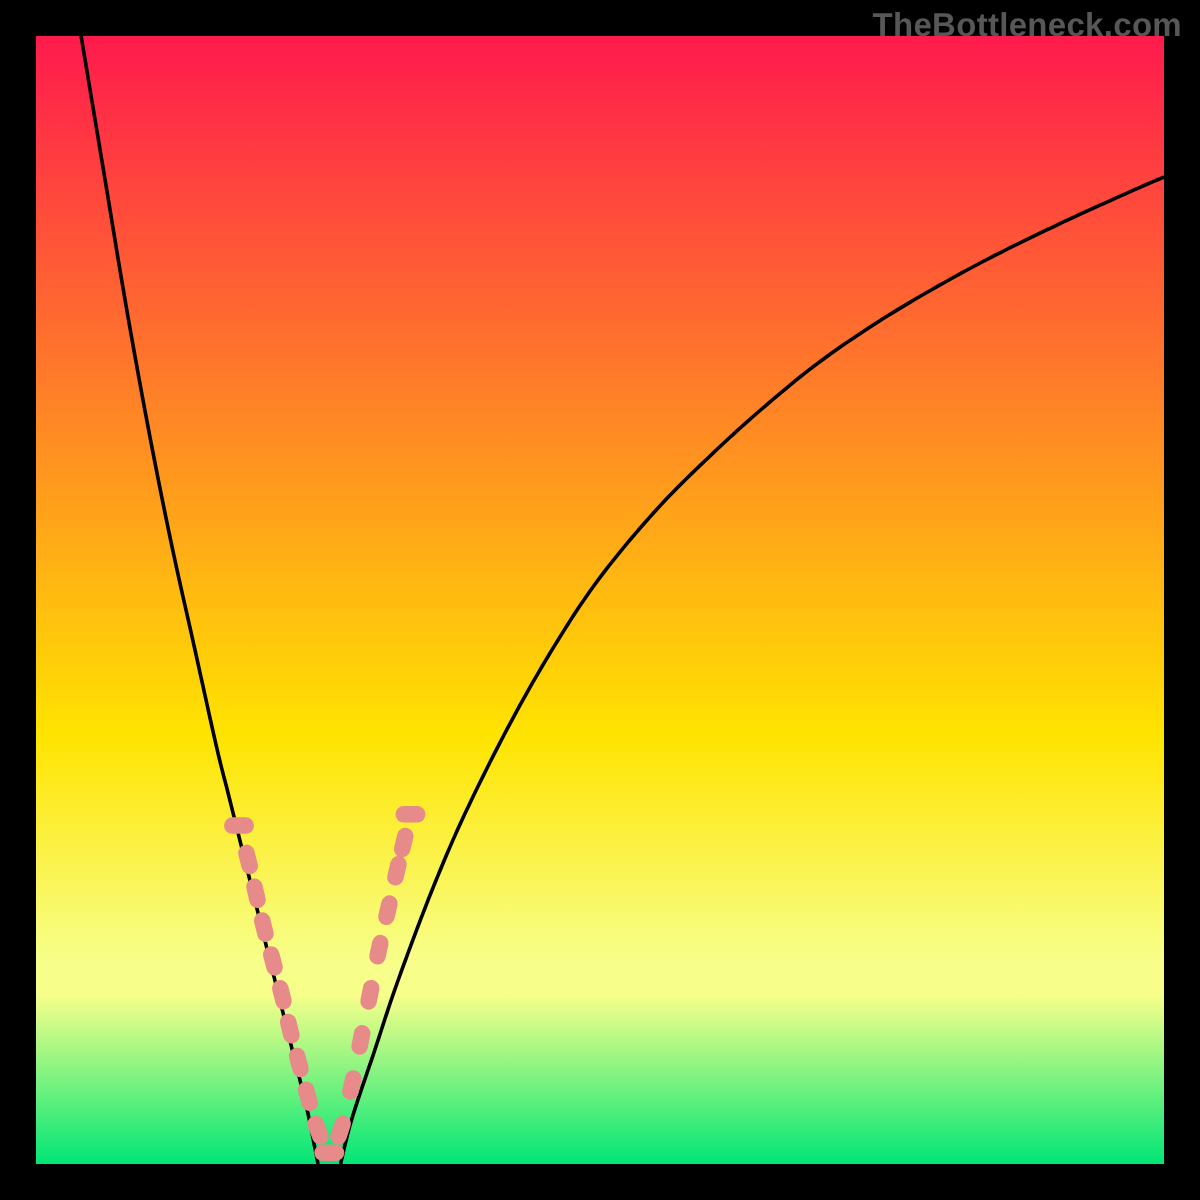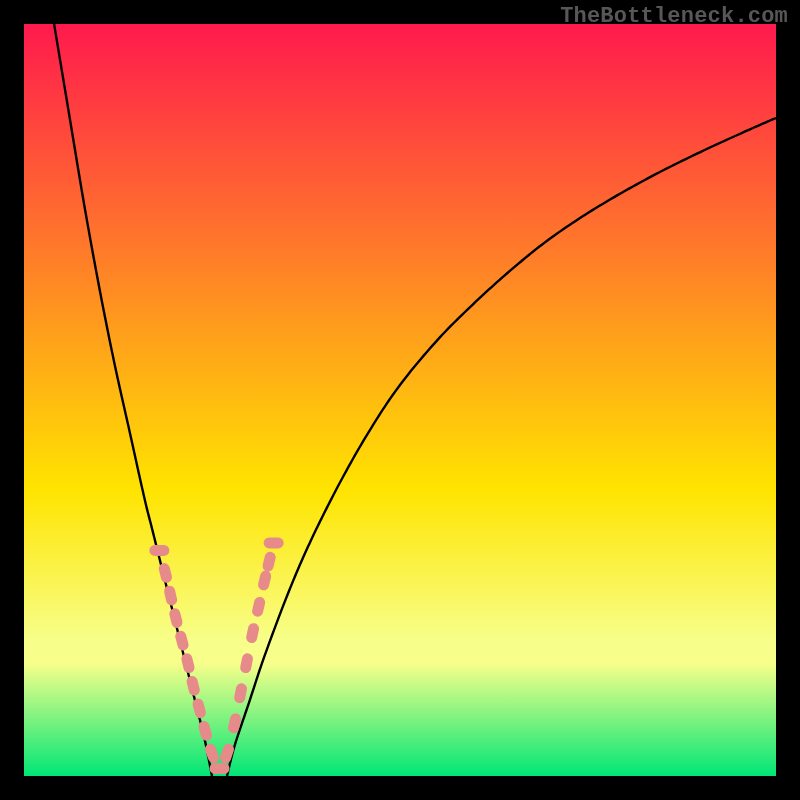--- a/index.html
+++ b/index.html
@@ -22,21 +22,21 @@
     position: absolute;
     left: 0;
     top: 0;
     width: 752px;
     height: 752px;
   }
   .watermark {
     position: absolute;
     top: 4px;
     right: 12px;
-    font-family: Liberation Mono, monospace;
+    font-family: Liberation Sans, sans-serif;
     font-size: 22px;
     font-weight: 600;
     color: #575757;
     letter-spacing: 0.2px;
     user-select: none;
   }
   svg {
     display: block;
   }
 </style>

